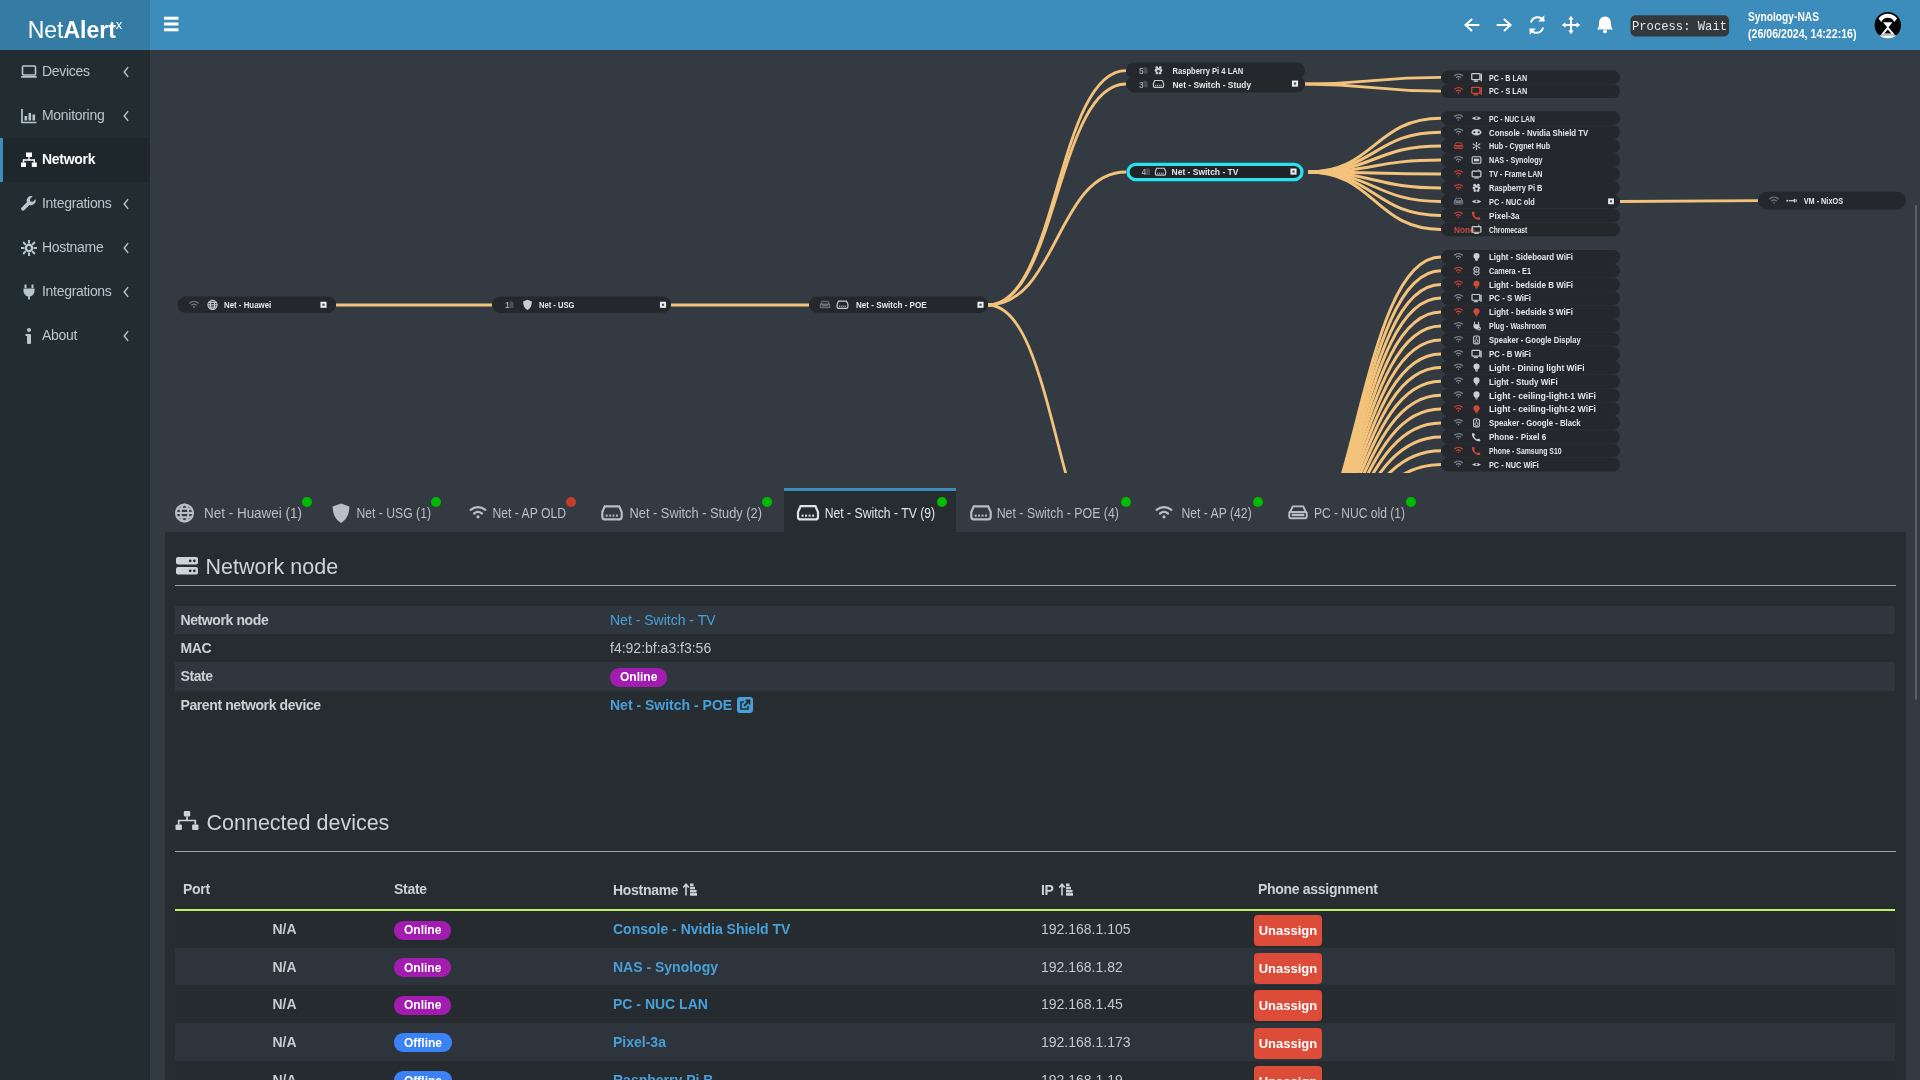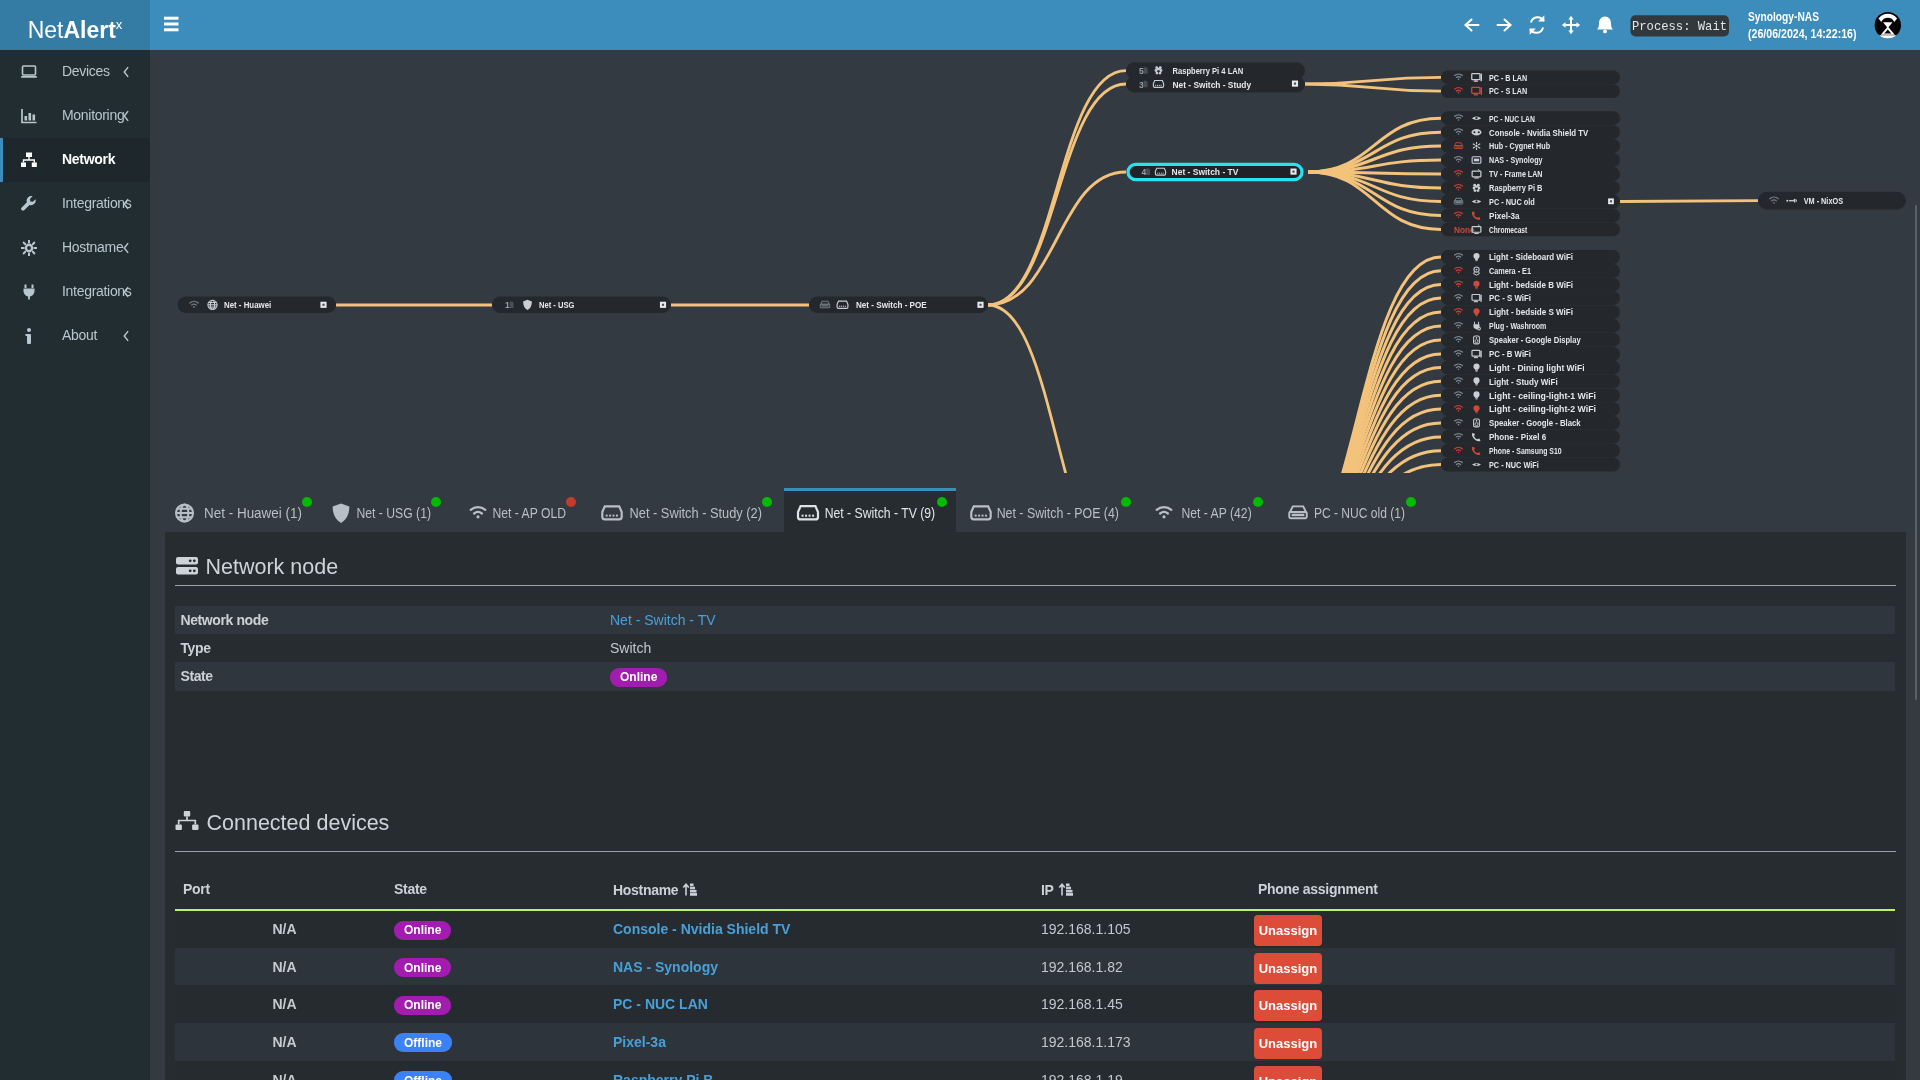--- a/index.html
+++ b/index.html
@@ -8,21 +8,21 @@
   .abs { position:absolute; }
   
   #logo { left:0; top:0; width:150px; height:50px; background:#357ca5; color:#fff;
     font-size:23px; text-align:center; line-height:50px; font-weight:300; }
   #logo b { font-weight:700;text-align:center; }
   #logo sup { font-size:13px; }
   #navbar { left:150px; top:0; width:1770px; height:50px; background:#3c8dbc; }
   
   #sidebar { left:0; top:50px; width:150px; height:1030px; background:#222d32; }
   .mitem { position:absolute; left:0; width:150px; height:44px; color:#b8c7ce; font-size:14px; letter-spacing:-0.3px; }
-  .mitem .mtxt { position:absolute; left:42px; top:13px;margin-left:20px; }
+  .mitem .mtxt { position:absolute; left:42px; top:13px; }
   .mitem .micon { position:absolute; left:21px; top:14px; width:16px; height:16px; }
   .mitem .chev { position:absolute; right:20px; top:14.5px; width:8px; height:14px; }
   .mitem.active { background:#1e282c; color:#fff; border-left:3px solid #3c8dbc; font-weight:700; }
   .mitem.active .mtxt { left:39px;text-align:right; }
   .mitem.active .micon { left:18px; }
   
   #diagram { left:150px; top:50px; width:1770px; height:423px; background:#343a41; }
   
   #tabstrip { left:150px; top:473px; width:1770px; height:59px; background:#343a41; }
   .tabdot { position:absolute; width:10px; height:10px; border-radius:50%; background:#00bb00; top:496.5px; }
@@ -172,26 +172,33 @@
     <colgroup>
           <col style="width:435px;">
           <col>
         </colgroup>
     <tbody>
           <tr>
             <td class="lbl">Network node</td>
             <td><a>Net - Switch - TV</a></td>
           </tr>
     <tr>
-            <td class="lbl">Type</td>
-            <td>Switch</td>
+            <td class="lbl">MAC</td>
+            <td>f4:92:bf:a3:f3:56</td>
           </tr>
     <tr>
             <td class="lbl">State</td>
             <td><span class="badge bgreen">Online</span></td>
+          </tr>
+    <tr>
+            <td class="lbl">Parent network device</td>
+            <td><a style="font-weight:700;">Net - Switch - POE</a><span class="extlink"><svg width="16" height="16" viewBox="0 0 16 16">
+                  <path d="M 8.5 3.5 L 12.5 3.5 L 12.5 7.5 M 12.5 3.5 L 7 9" stroke="#272c31" stroke-width="1.8" fill="none"></path>
+                  <path d="M 11 9 L 11 12 L 4 12 L 4 5 L 7 5" stroke="#272c31" stroke-width="1.6" fill="none"></path>
+                </svg></span></td>
           </tr>
   </tbody>
       </table>
   <div class="sech" style="left:10px; top:276.5px;"><svg class="sicon" width="24" height="21" viewBox="0 0 24 21">
           <g fill="#ced3d8">
             <rect x="8.8" y="0" width="6.4" height="5.4" rx="1"></rect>
             <rect x="0.5" y="13.5" width="6.4" height="5.4" rx="1"></rect>
             <rect x="17.1" y="13.5" width="6.4" height="5.4" rx="1"></rect>
             <path d="M 12 5.4 L 12 9.5 M 3.7 13.5 L 3.7 9.5 L 20.3 9.5 L 20.3 13.5" stroke="#ced3d8" stroke-width="1.7" fill="none"></path>
           </g>

